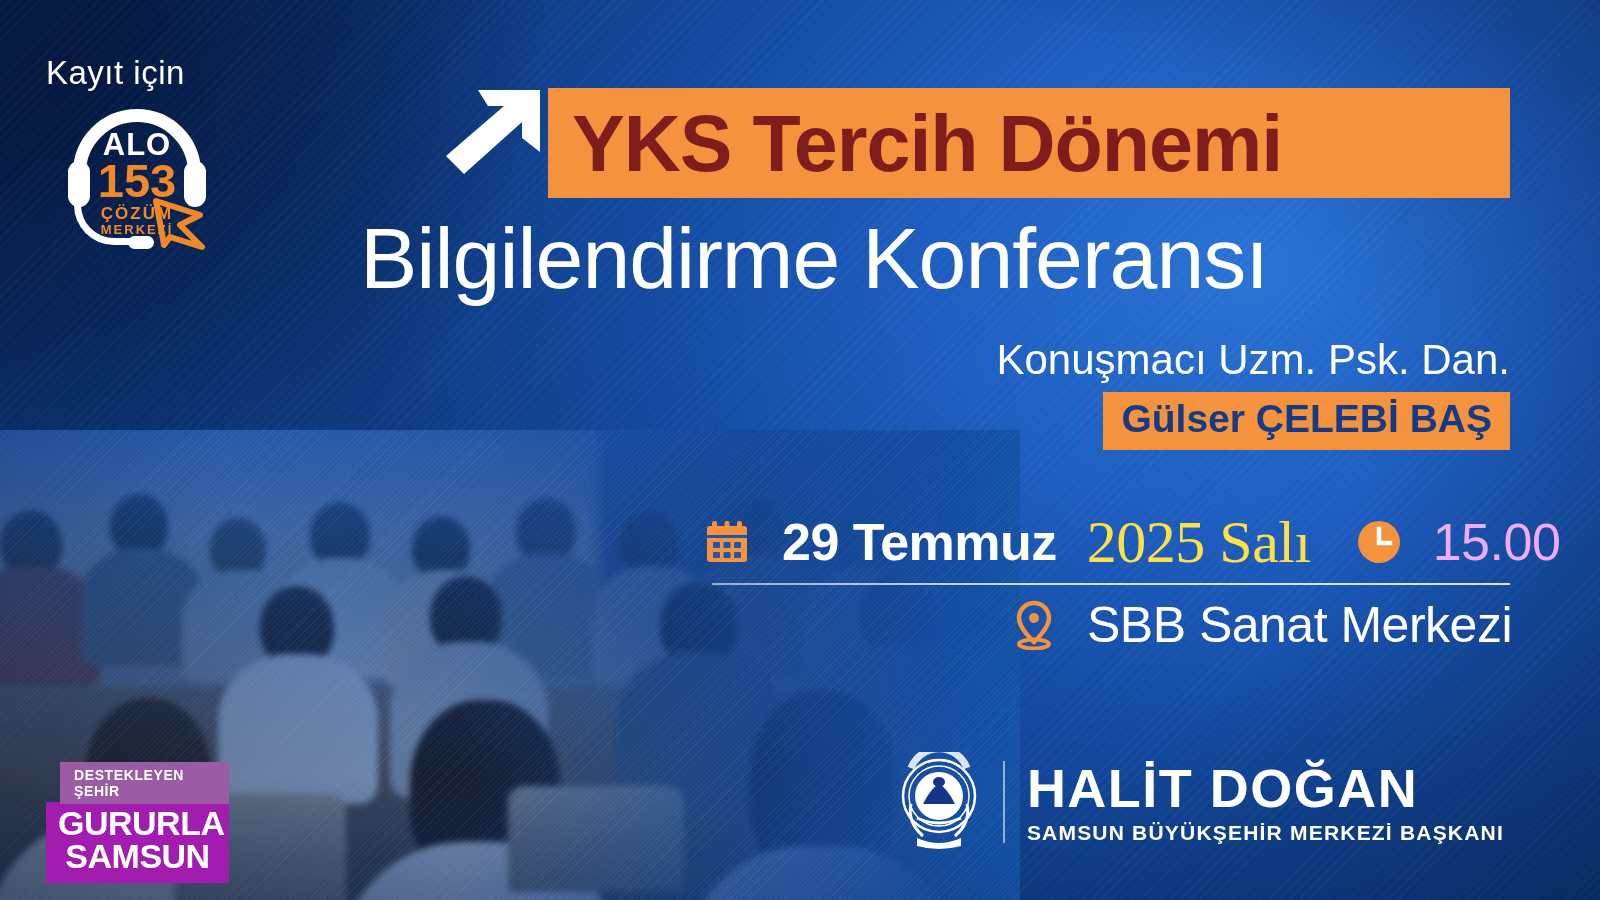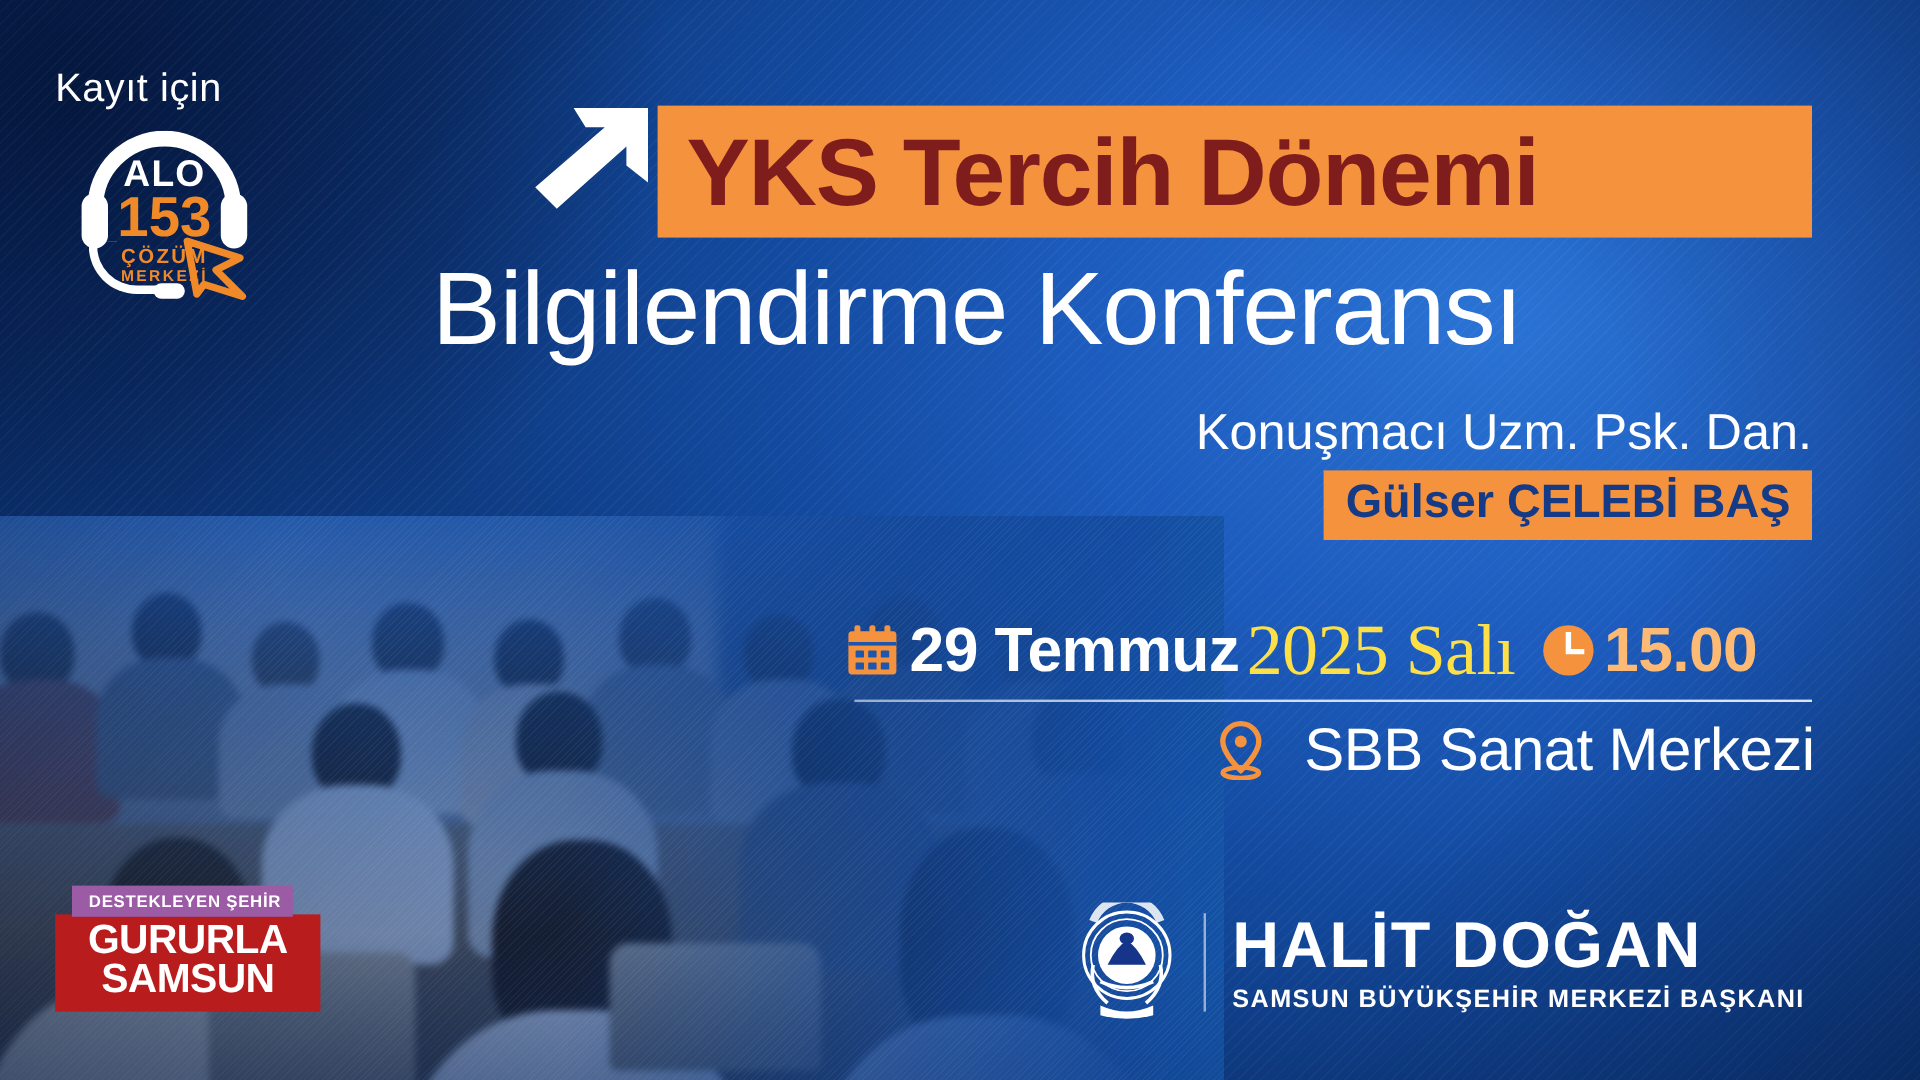--- a/index.html
+++ b/index.html
@@ -165,59 +165,59 @@
     display:inline-block;
   }
   .speaker-name-bar span{
     color:#153a86; font-size:39px; font-weight:700;
     letter-spacing:0px; white-space:nowrap;
   }
 
   
   .datetime-row{
     position:absolute; left:704px; top:512px;
-    display:flex; align-items:center; gap:8px;
+    display:flex; align-items:center; gap:32px;
     white-space:nowrap;
   }
   .cal-icon{ width:46px; height:46px; flex:0 0 auto; }
   .date-bold{
     color:#ffffff; font-size:52px; font-weight:700; letter-spacing:-.5px; line-height:1;
   }
   .date-light{
     color:#fde047; font-size:60px; font-weight:300; letter-spacing:-.5px; line-height:1;
     margin-left:-2px;
     font-family:Liberation Serif, serif;
   }
   .clock-icon{ width:44px; height:44px; flex:0 0 auto; margin-left:14px; }
   .time-bold{
-    color:#fdba74; font-size:52px; font-weight:700; letter-spacing:-.5px; line-height:1;
+    color:#f0abfc; font-size:52px; font-weight:400; letter-spacing:-.5px; line-height:1;
   }
   .divider{
     position:absolute; left:712px; top:583px; width:798px; height:2px;
     background:linear-gradient(90deg, rgba(255,255,255,.55), rgba(255,255,255,.80) 40%, rgba(255,255,255,.85));
   }
   .venue-row{
     position:absolute; right:88px; top:600px;
     display:flex; align-items:center; gap:32px; white-space:nowrap;
   }
   .pin-icon{ width:42px; height:50px; flex:0 0 auto; }
   .venue-txt{
     color:#ffffff; font-size:50px; font-weight:300; letter-spacing:-.5px; line-height:1;
   }
 
   
-  .gururla{ position:absolute; left:46px; top:738px; width:221px; }
+  .gururla{ position:absolute; left:46px; top:762px; width:183px; }
   .gururla-top{
     background:#9b5ba5; color:#ffffff;
     font-size:14px; font-weight:700; letter-spacing:.6px;
     padding:5px 10px 5px 14px;
     display:inline-block; margin-left:14px;
   }
   .gururla-main{
-    background:#b91c1c; padding:5px 12px 9px 12px; margin-top:-2px;
+    background:#a21caf; padding:5px 12px 9px 12px; margin-top:-2px;
   }
   .gururla-main div{
     color:#ffffff; font-size:34px; font-weight:700;
     letter-spacing:-.5px; line-height:.98; text-align:center;
   }
 
   
   .mayor{
     position:absolute; right:96px; bottom:48px;
     display:flex; align-items:center; gap:0px;justify-content:space-between;

